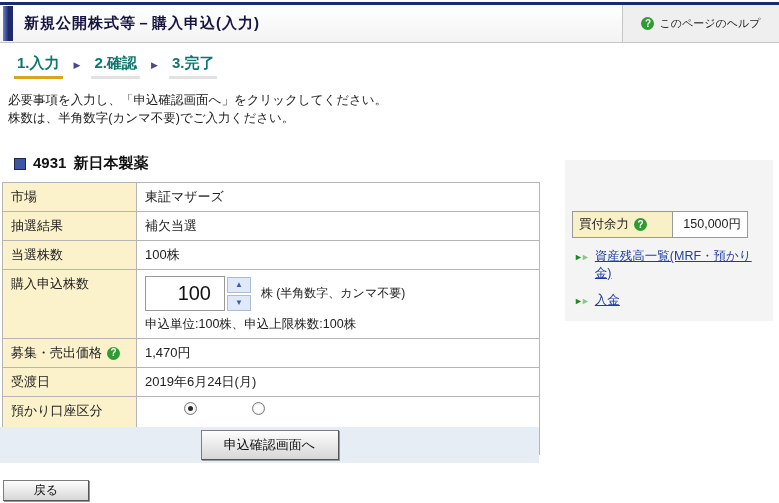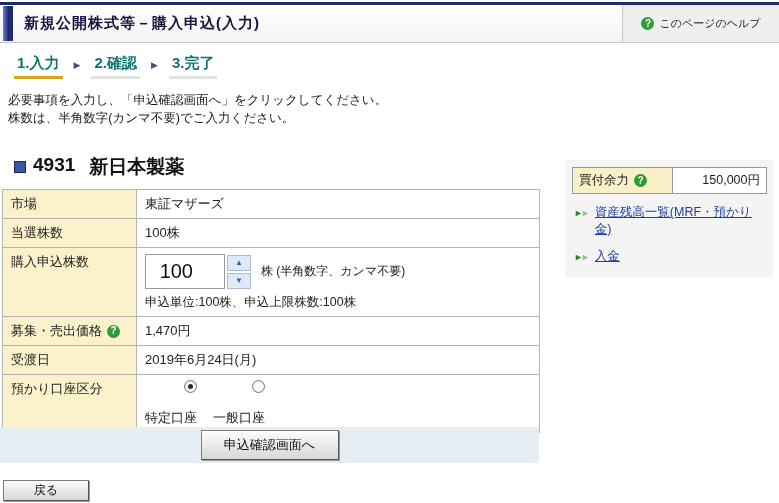--- a/index.html
+++ b/index.html
@@ -28,53 +28,53 @@
   
   .steps { display:flex; align-items:center; gap:11px; margin:11px 0 0 14px; }
   .step { font-size:15px; font-weight:bold; color:#0f766e; padding:0 3px 3px; border-bottom:3px solid #e2e2e2; cursor:default; }
   .step.active { border-bottom-color:#d9a520; }
   .step-arrow { color:#4a4a8a; font-size:9px; padding-bottom:3px; }
   
   .instructions { margin:13px 0 0 8px; font-size:12.5px; line-height:1.4; color:#1a1a1a; }
   
   .stock-line { display:flex; align-items:center; gap:7px; margin:27px 0 9px 14px; }
   .stock-bullet { width:12px; height:12px; background:#3c55a5; border:1px solid #23234f; }
-  .stock-text { font-size:19px; font-weight:bold; color:#111; display:flex; gap:14px; }
+  .stock-text { font-size:15px; font-weight:bold; color:#111; display:flex; gap:7px; }
   
   .form-table { margin-left:2px; width:538px; border-collapse:collapse; font-size:13px; }
   .form-table th, .form-table td { border:1px solid #b5b5b5; padding:5px 8px; text-align:left; }
   .form-table th {
     background:#fbf1ca; width:134px; font-weight:normal; vertical-align:top; color:#222;
   }
   .form-table td { background:#fff; height:26px; }
   .label-with-icon { display:flex; align-items:center; gap:5px; }
   .qty-cell { padding:4px 8px 6px; }
   .qty-top { display:flex; align-items:center; margin:1px 0 5px; }
   .qty-input {
-    width:80px; height:35px; font-size:20px; text-align:right; padding-right:31px;
+    width:80px; height:35px; font-size:20px; text-align:right; padding-right:13px;
     border:1px solid #989898; font-family:inherit; color:#111; background:#fff;
   }
   .spinner { display:flex; flex-direction:column; gap:2px; margin-left:2px; }
   .spin-btn {
     width:24px; height:16px; background:#dfe9f7; border:1px solid #a9bdd9;
     display:flex; align-items:center; justify-content:center;
     font-size:8px; line-height:1; color:#3c5ca8; cursor:pointer;
   }
   .qty-unit { font-size:12px; margin-left:10px; }
   .qty-note { font-size:12.5px; color:#222; }
   .radio-group { display:flex; align-items:center; gap:16px; }
   .radio-option { display:flex; align-items:flex-end; gap:16px; cursor:pointer;flex-direction:column; }
   .radio {
     width:13px; height:13px; border-radius:50%; border:1px solid #7a7a7a;
     background:radial-gradient(#ffffff 40%,#d8d8d8); position:relative; flex:0 0 auto;
   }
   .radio.selected::after { content:""; position:absolute; inset:3px; border-radius:50%; background:#2a2a2a; }
   
   .sidebar { position:absolute; left:565px; top:160px; width:208px; background:#f4f4f4; padding:7px 6px 12px 7px; }
-  .power-table { width:195px; border-collapse:collapse; font-size:12.5px; }
+  .power-table { width:176px; border-collapse:collapse; font-size:12.5px;margin-top:44px; }
   .power-table th, .power-table td { border:1px solid #999; padding:4px 6px; }
   .power-table th { background:#faf0c8; font-weight:normal; text-align:left; width:100px; }
   .power-table td { background:#fff; text-align:right; }
   .side-link { display:flex; align-items:baseline; gap:7px; margin:10px 0 0 2px; font-size:12.5px; }
   .link-arrows { font-size:9px; letter-spacing:-2px; white-space:nowrap; }
   .arrow-dark { color:#1f8a1f; } .arrow-light { color:#8fc48f; }
   .side-link a { color:#1f3d9e; text-decoration:underline; cursor:pointer; }
   
   .confirm-band {
     position:absolute; left:0; top:427px; width:539px; height:36px;
@@ -123,20 +123,24 @@
       <span>4931</span>
       <span>新日本製薬</span>
     </span>
   </div>
 
   <table class="form-table">
     <tbody>
         <tr>
       <th>市場</th>
       <td>東証マザーズ</td>
+    </tr>
+    <tr>
+      <th>抽選結果</th>
+      <td>補欠当選</td>
     </tr>
     <tr>
       <th>当選株数</th>
       <td>100株</td>
     </tr>
     <tr>
       <th>購入申込株数</th>
       <td class="qty-cell">
         <div class="qty-top">
           <input class="qty-input" value="100" style="">

